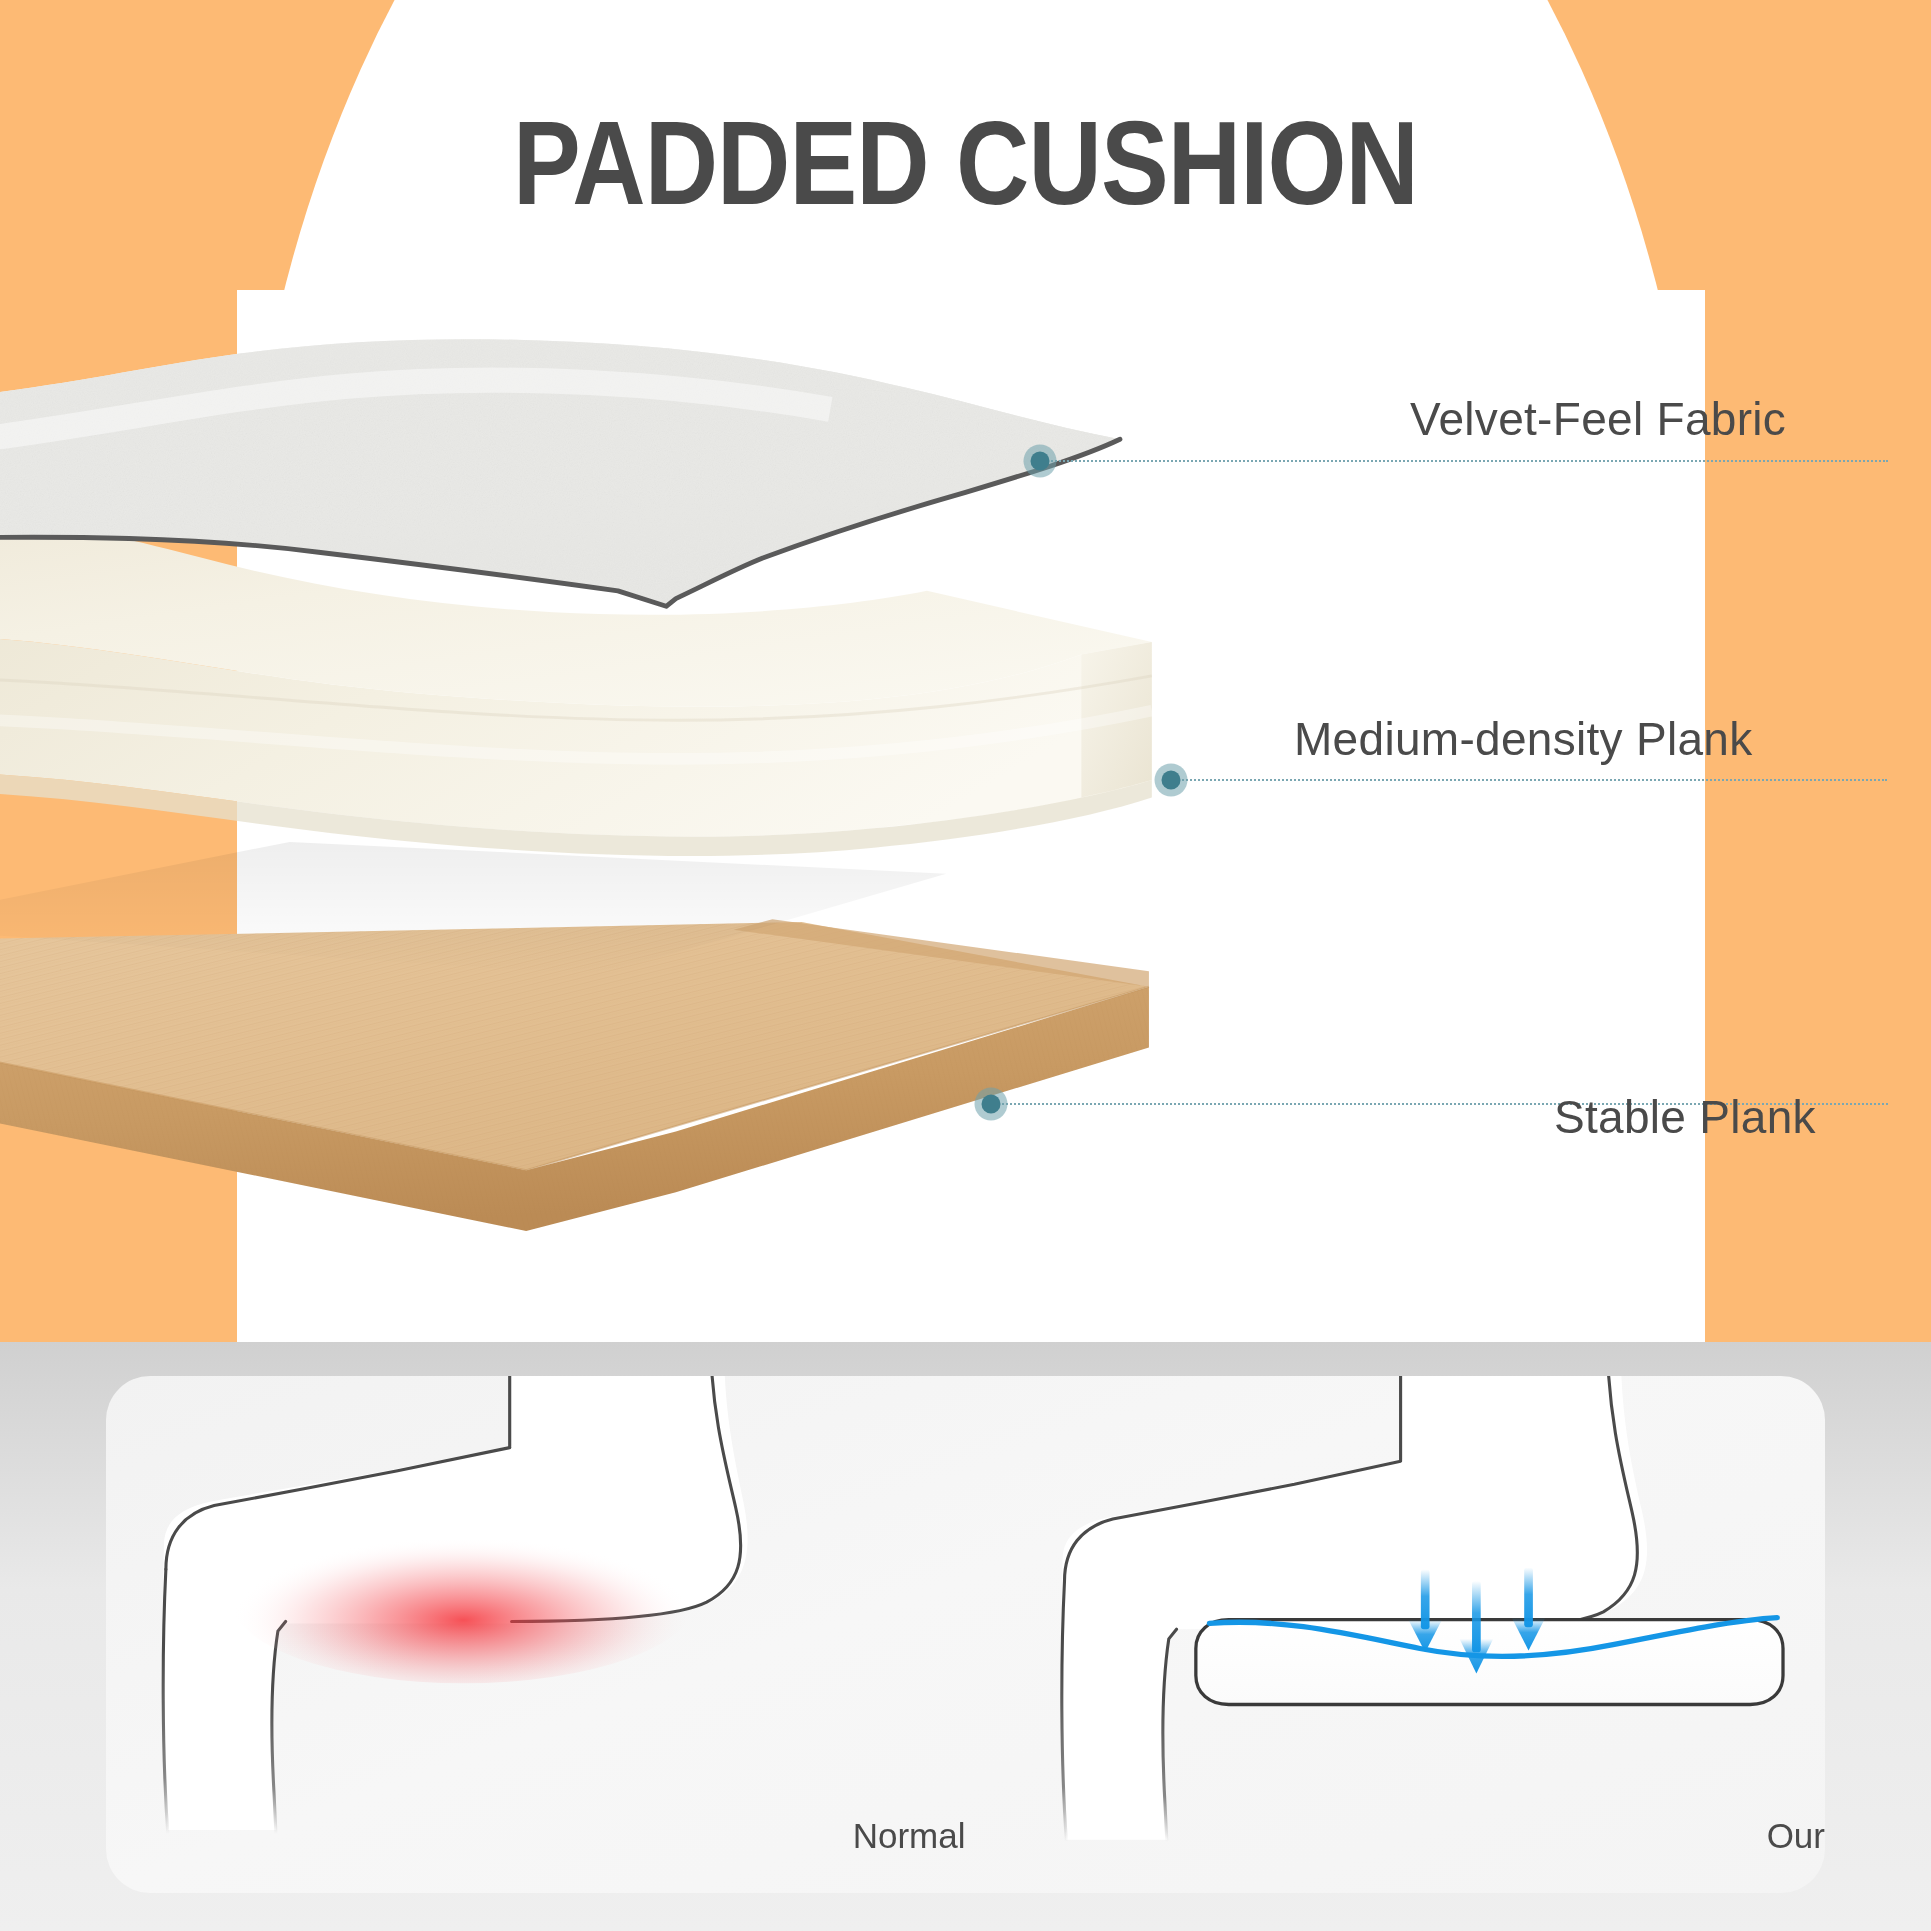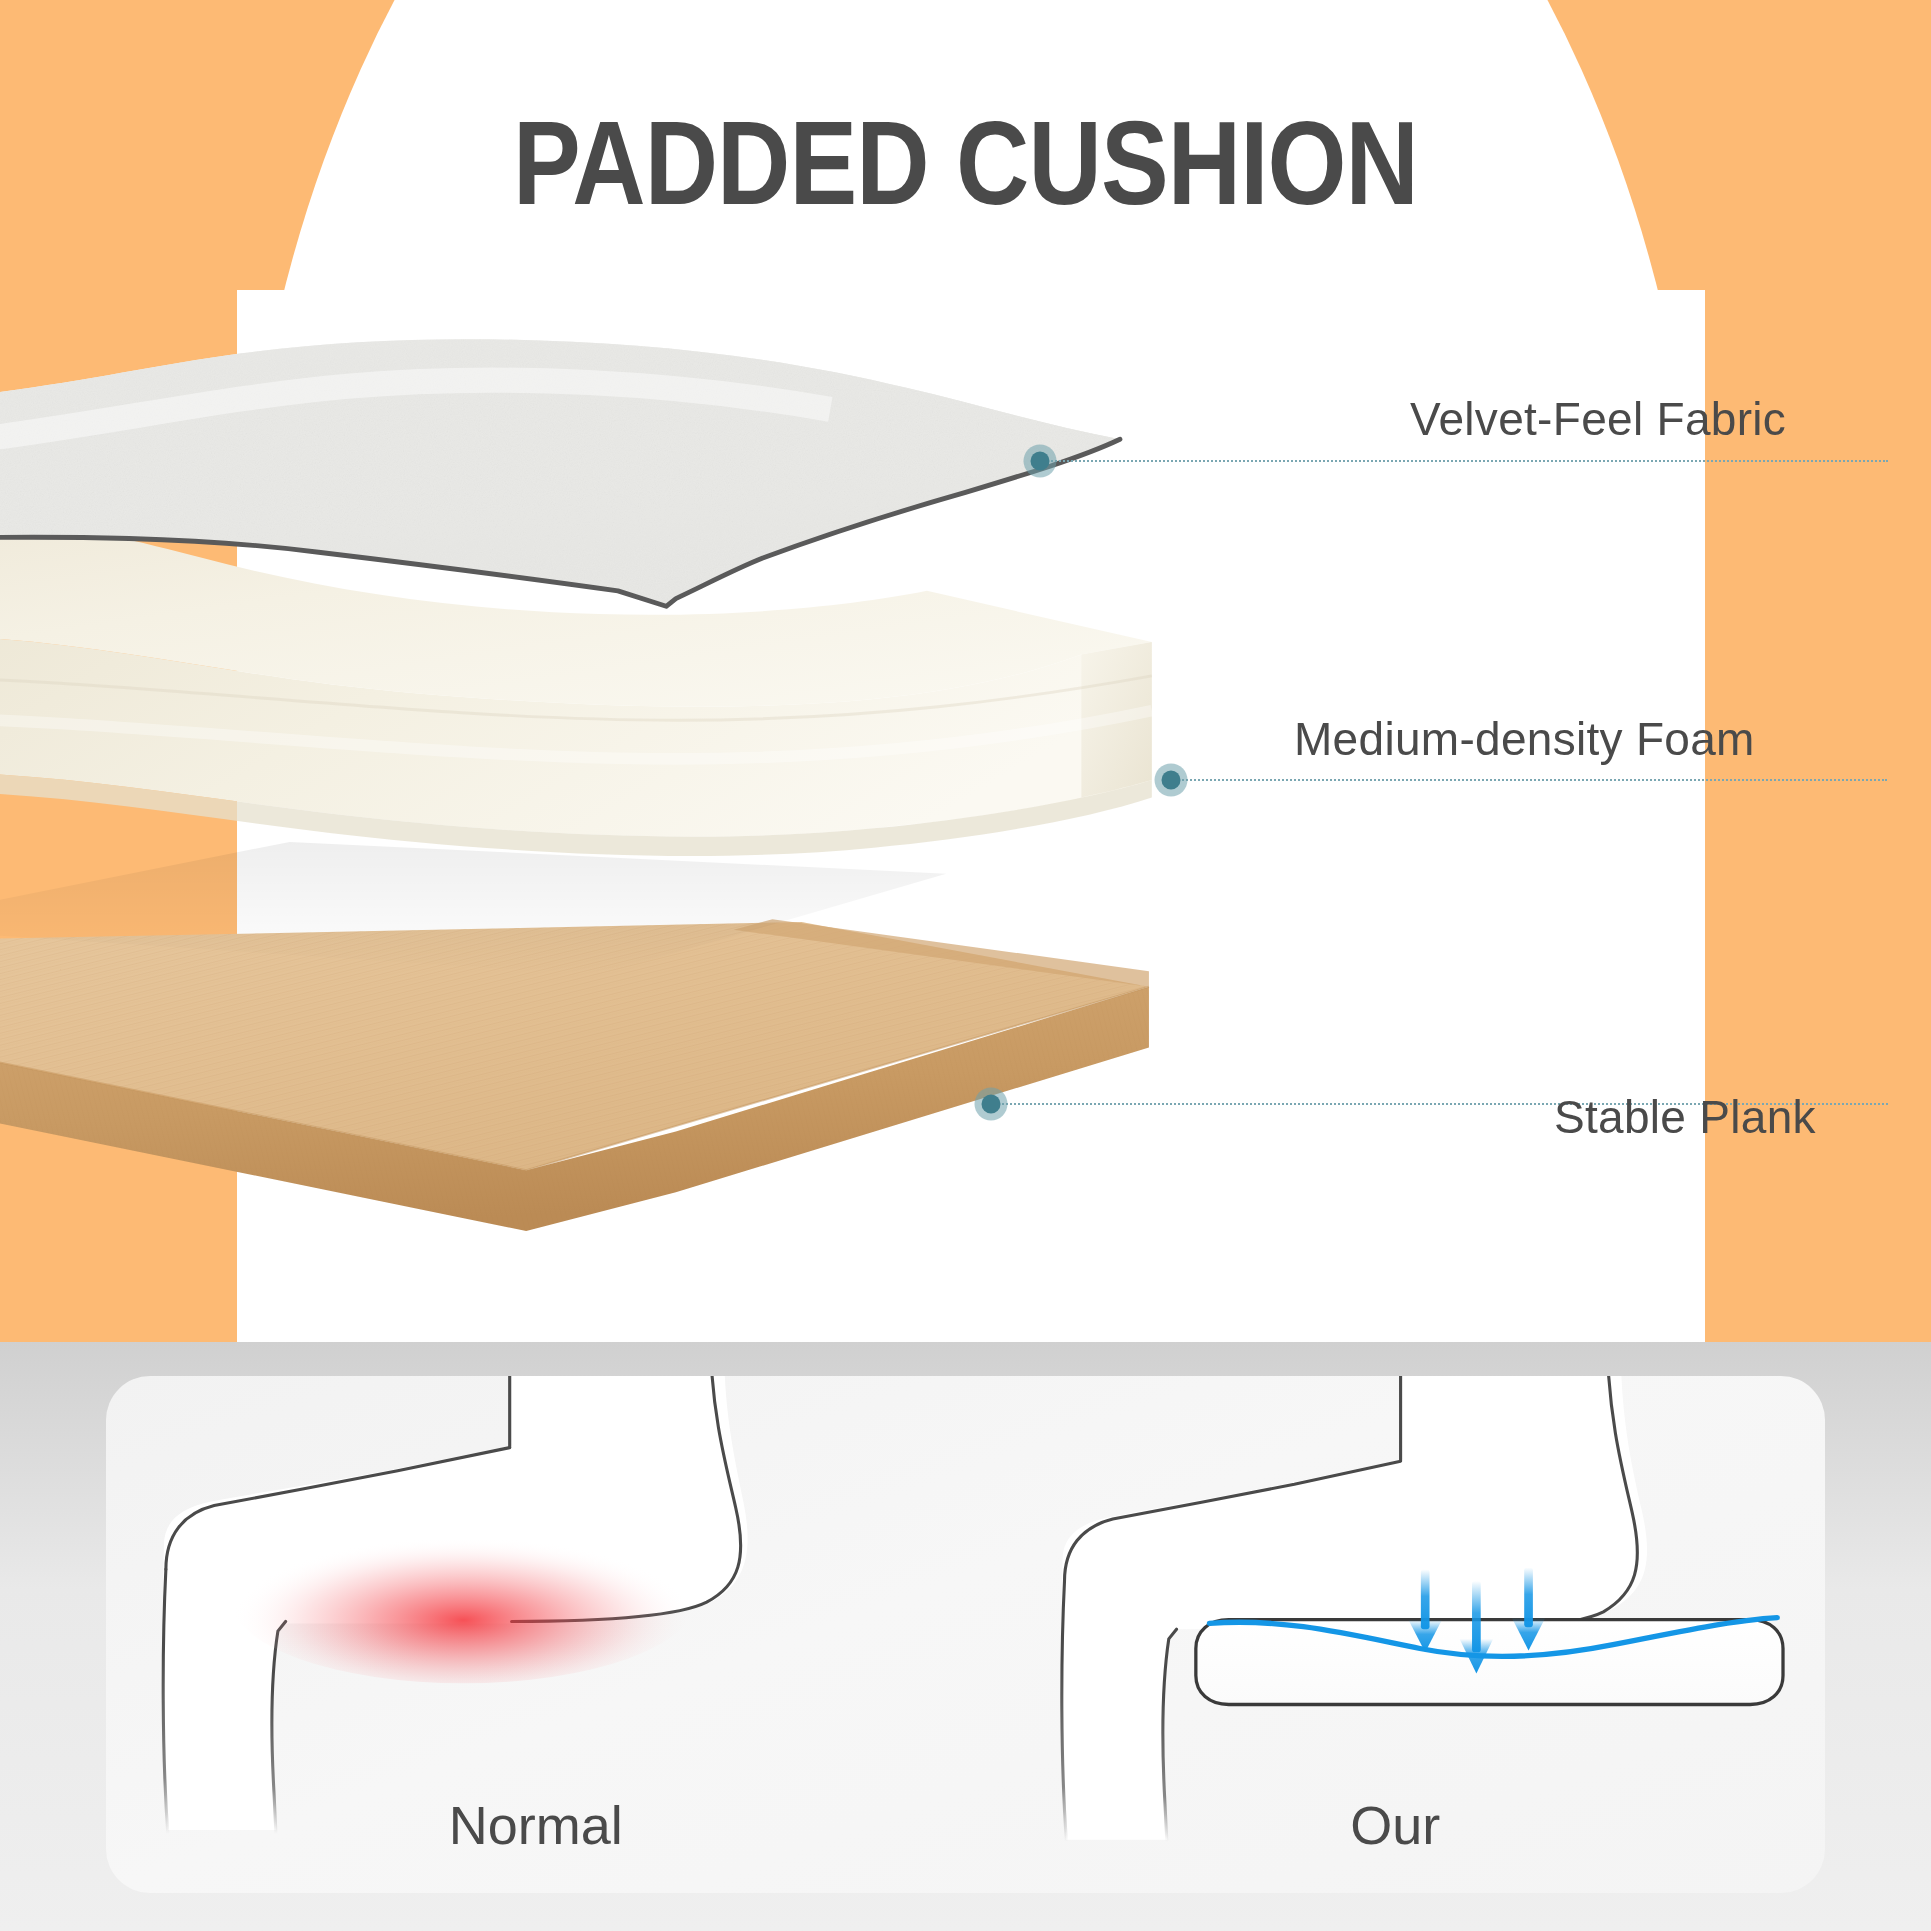--- a/index.html
+++ b/index.html
@@ -100,22 +100,22 @@
   .compare-half {
     position:absolute; top:0; width:50%; height:100%;
   }
   #compare-left { left:0; }
   #compare-right { left:50%; }
   .compare-svg { position:absolute; left:0; top:0; width:100%; height:100%; }
   .compare-label {
     position:absolute;
     left:0; width:100%;
     bottom:37px;
-    text-align:center;
-    font-size:54px;
+    text-align:right;
+    font-size:35px;
     color:#4a4a4a;
     font-family:"Liberation Sans", sans-serif;
   }
 </style>
 </head>
 <body>
 
 <div id="top-section">
 
   <div id="bg-circle"></div>
@@ -256,21 +256,21 @@
 
   <div class="callout">
     <span class="callout-dot" style="left:1040px; top:461px;"></span>
     <span class="callout-line" style="left:1040px; top:461px; width:848px;"></span>
     <span class="callout-label" style="left:1410px; top:446px;">Velvet-Feel Fabric</span>
   </div>
 
   <div class="callout">
     <span class="callout-dot" style="left:1171px; top:780px;"></span>
     <span class="callout-line" style="left:1171px; top:780px; width:716px;"></span>
-    <span class="callout-label" style="left:1294px; top:766px;">Medium-density Foam</span>
+    <span class="callout-label" style="left:1294px; top:766px;">Medium-density Plank</span>
   </div>
 
   <div class="callout">
     <span class="callout-dot" style="left:991px; top:1104px;"></span>
     <span class="callout-line" style="left:991px; top:1104px; width:897px;"></span>
     <span class="callout-label" style="left:1554px; top:1144px;">Stable Plank</span>
   </div>
 
 </div>
 

